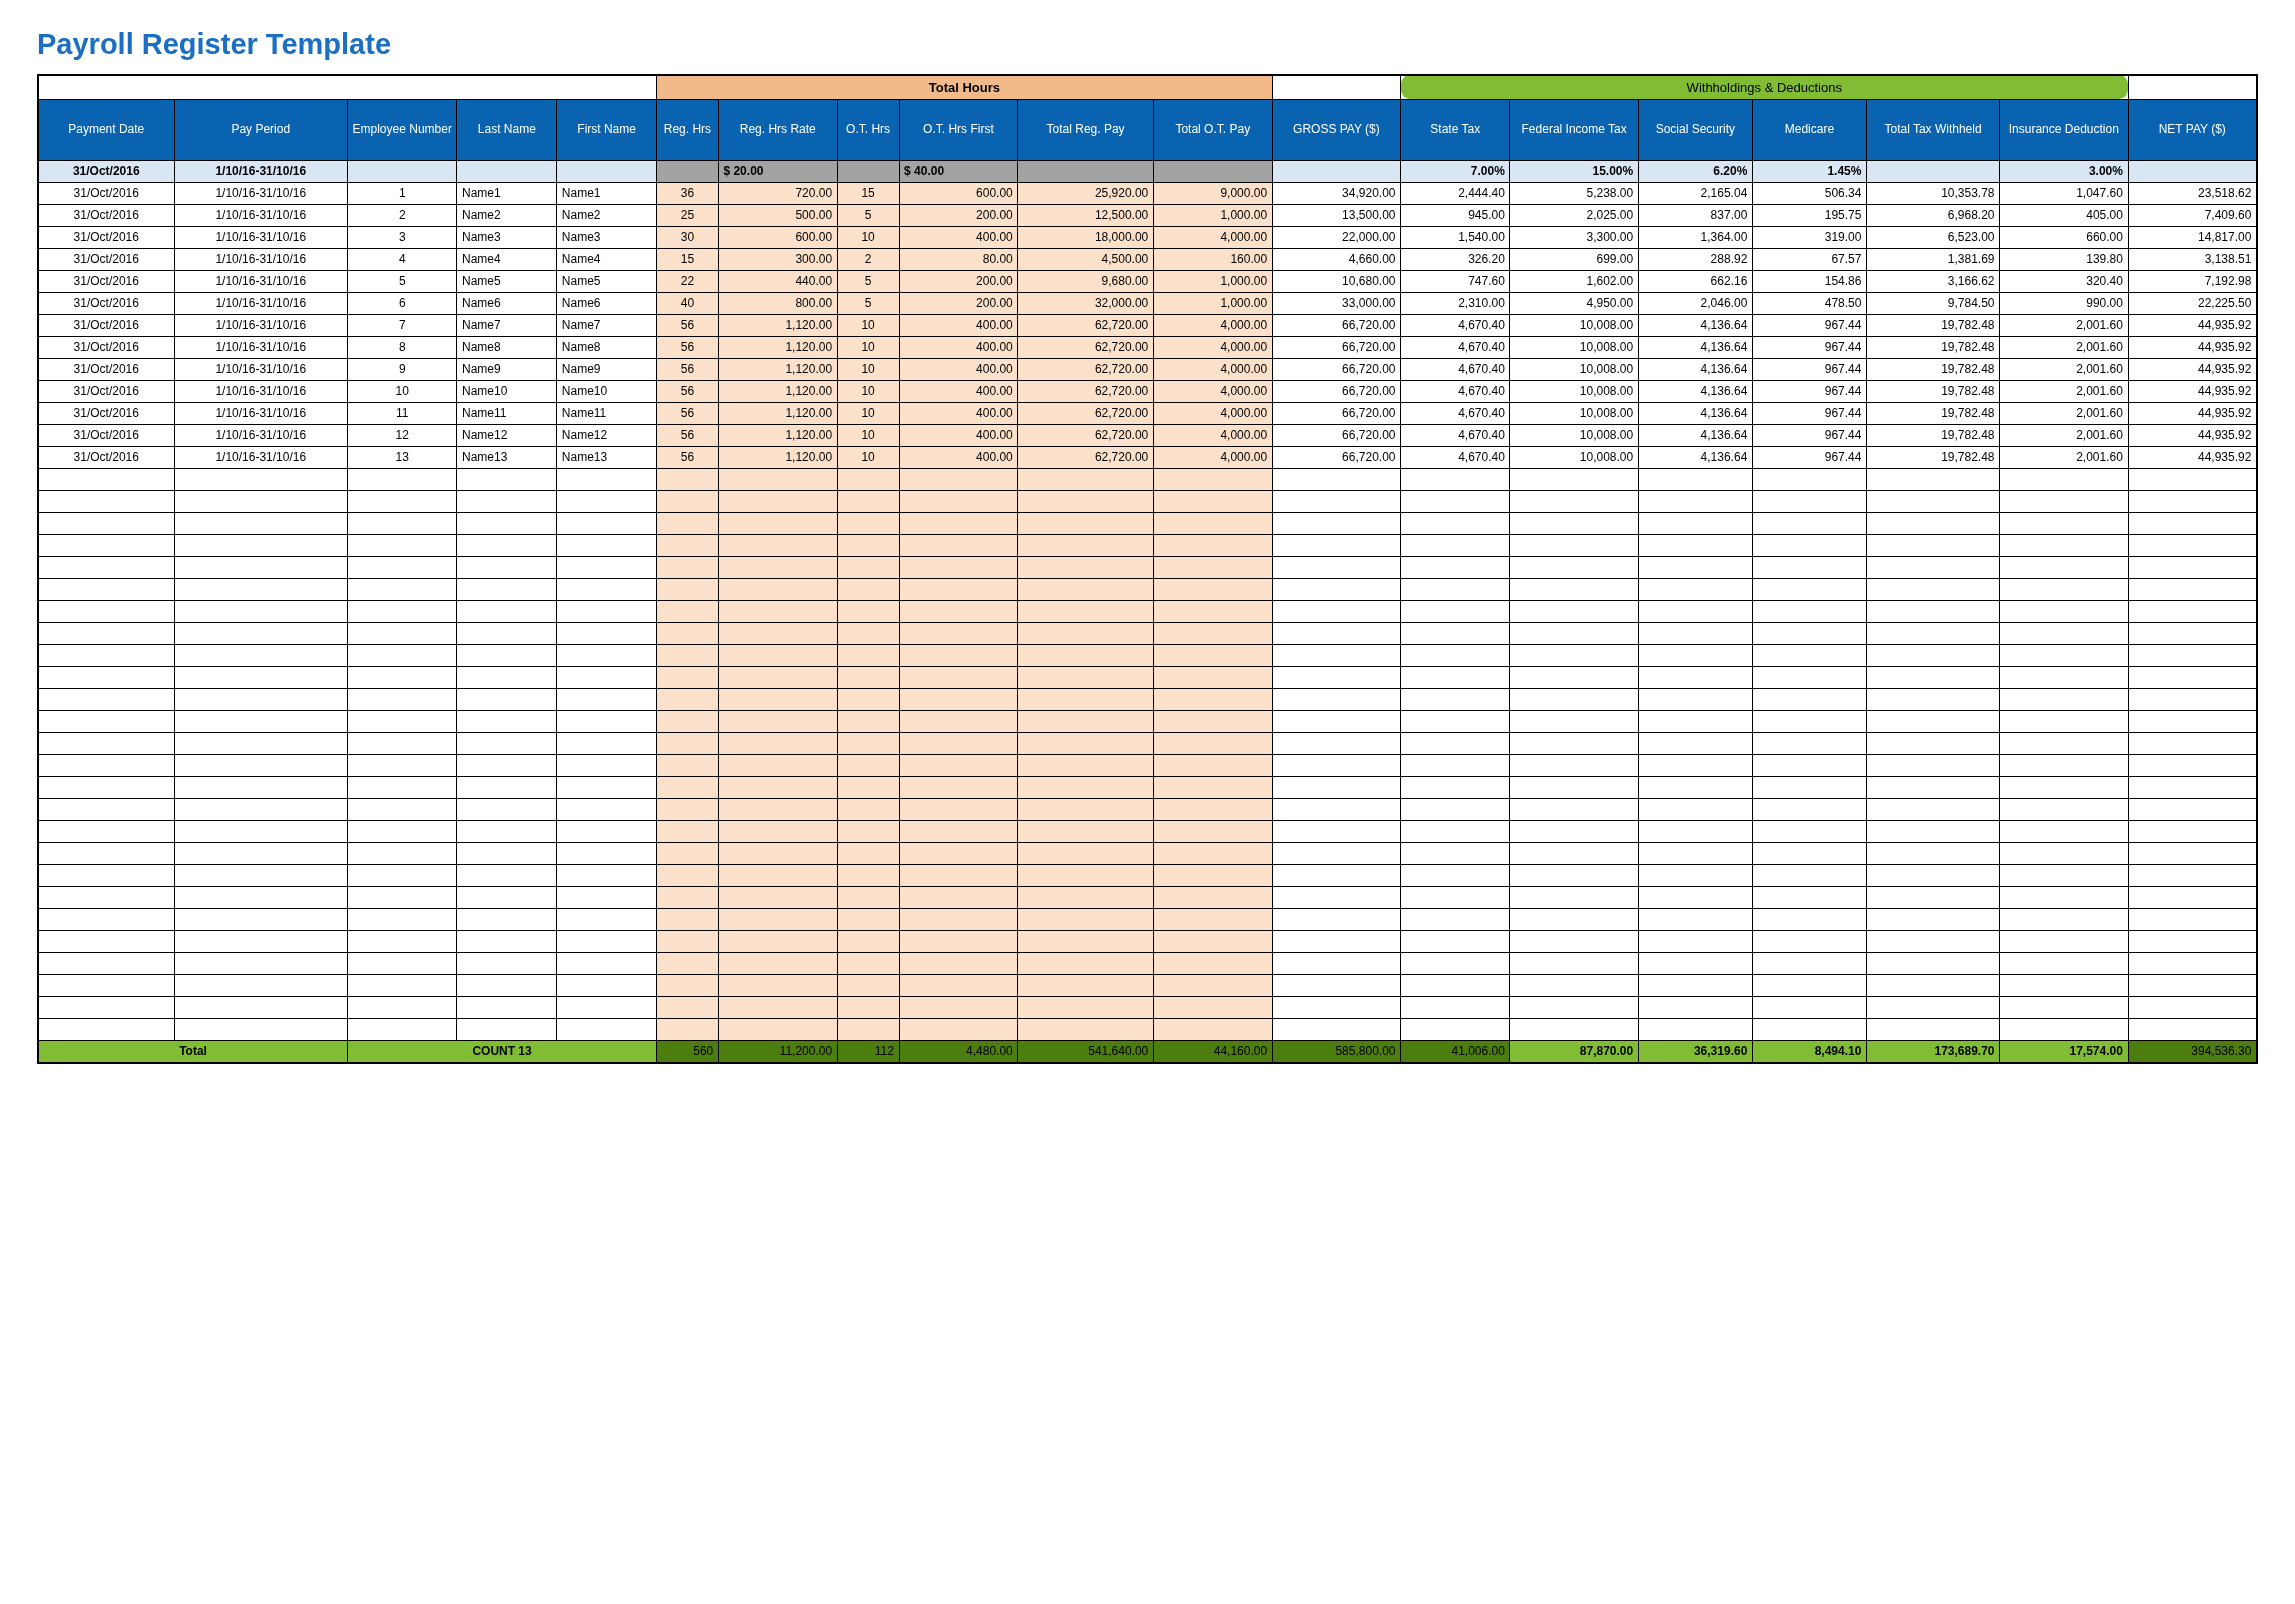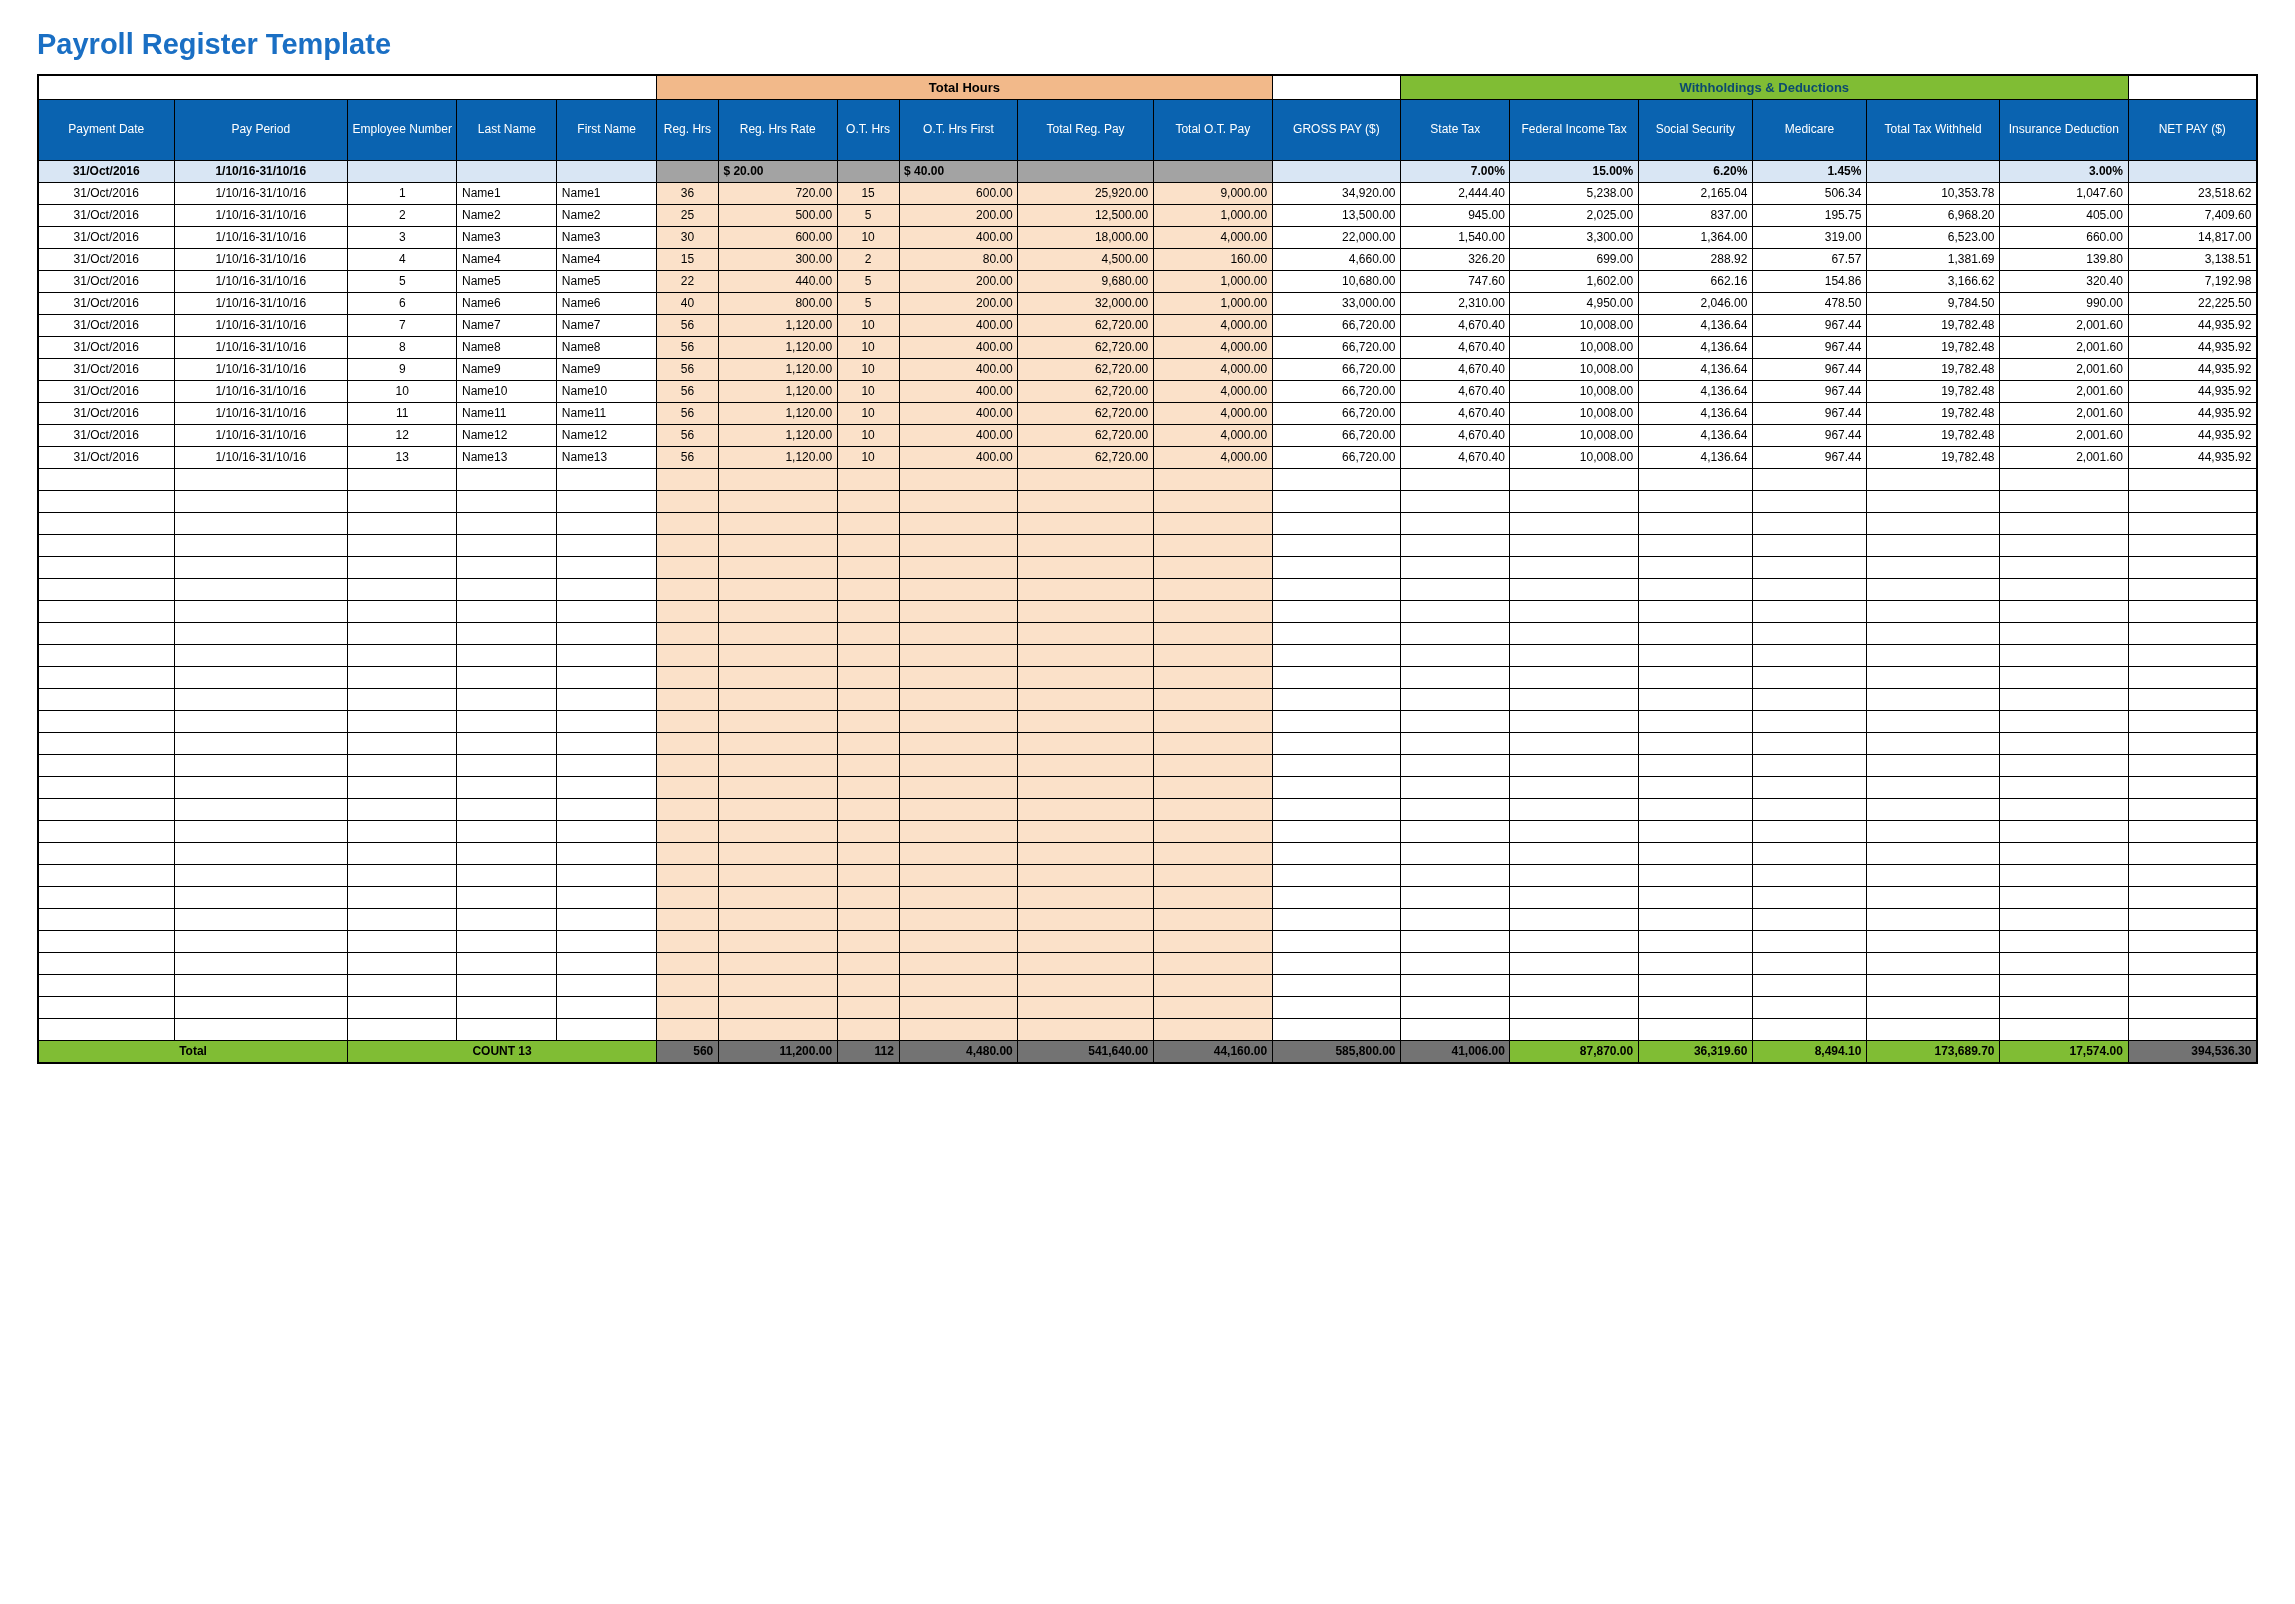--- a/index.html
+++ b/index.html
@@ -21,38 +21,38 @@
   th, td {
     border: 0.9px solid #000;
     padding: 2.8px 4.6px;
     font-size: 12px;
     height: 22px;
     overflow: hidden; white-space: nowrap; text-overflow: clip;
   }
   
   tr.group-row th { background: #fff; border: 0.9px solid #000; height: 24px; font-size: 13px; }
   th.grp-hours { background: #f2b98a !important; color: #000; font-weight: bold; }
-  th.grp-wd    { background: #80bd34 !important; color: #0c4a6e; font-weight: bold; }
+  th.grp-wd    { background: #80bd34 !important; color: #000000; font-weight: normal; border-radius: 9px; }
   
   tr.col-row th {
     background: #0a63b0; color: #fff; font-weight: normal;
     vertical-align: middle; height: 61px;
     font-size: 12px; line-height: 1.15; padding: 3.7px 2.8px;
   }
   
   tr.defaults td { background: #d9e6f4; font-weight: bold; }
   tr.defaults td.peach { background: #a3a3a3; }
   
   td.c { text-align: center; }
   td.r { text-align: right;  }
   td.l { text-align: left;   }
   td.peach { background: #fbe1c9; }
   
   tr.totals td { background: #80bd34; font-weight: bold; color: #000; }
-  tr.totals td.white { background: #737373; font-weight: bold; }
+  tr.totals td.white { background: #4d7c0f; font-weight: normal; }
   
   col.c1  { width: 5.7%; }
   col.c2  { width: 7.3%; }
   col.c3  { width: 4.6%; }
   col.c4  { width: 4.2%; }
   col.c5  { width: 4.2%; }
   col.c6  { width: 2.6%; }
   col.c7  { width: 5%;   }
   col.c8  { width: 2.6%; }
   col.c9  { width: 5%;   }

